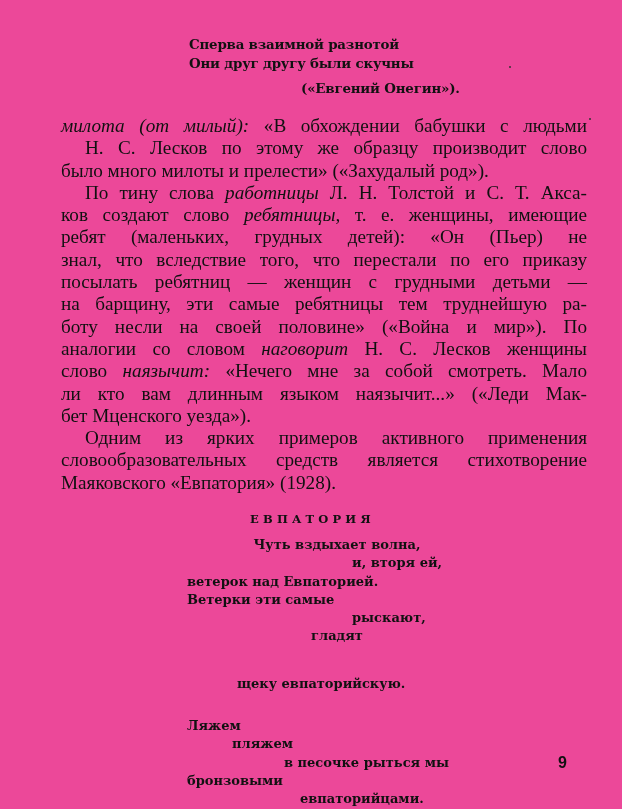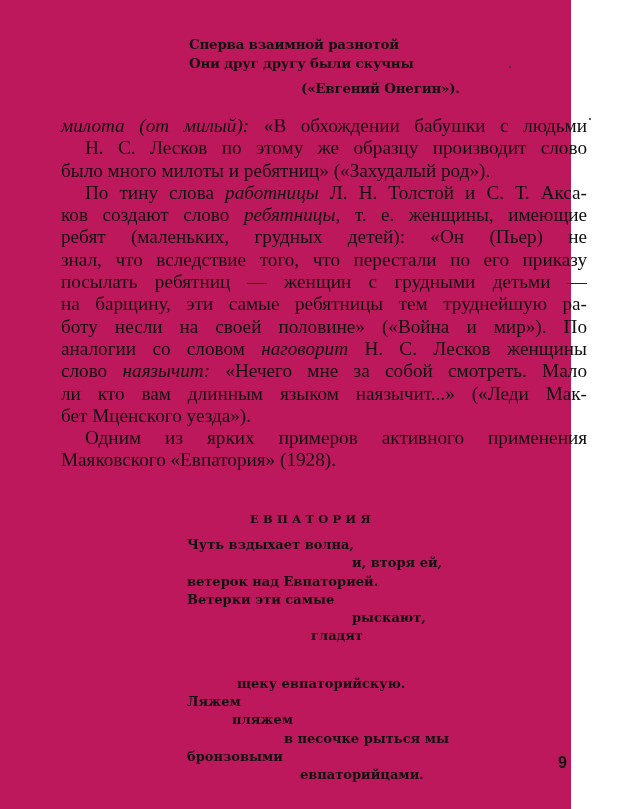--- a/index.html
+++ b/index.html
@@ -1,17 +1,17 @@
 <!DOCTYPE html>
 <html><head>
   <meta charset="utf-8">
   <style>
     html, body { margin: 0; padding: 0; background: #ffffff; }
     body { width: 622px; height: 809px; position: relative; overflow: hidden; color: #111; }
-    .page { position: absolute; left: 0; top: 0; width: 571px; height: 809px; background: #be185d; }
+    .page { position: absolute; left: 0; top: 0; width: 622px; height: 809px; background: #ec4899; }
 
     .epigraph { position: absolute; left: 189px; top: 35px; width: 330px;
       font-family: "DejaVu Serif", serif; font-size: 13.4px; font-weight: bold; line-height: 19px; letter-spacing: -0.2px; }
     .epigraph .ep-line { display: block; white-space: nowrap; }
     .epigraph .ep-source { display: block; margin-left: 112px; margin-top: 6px; white-space: nowrap; }
 
     .body-text { position: absolute; left: 61px; top: 115px; width: 526px;
       font-family: "Liberation Serif", serif; font-size: 19.2px; line-height: 22.3px; }
     .body-text p { margin: 0; text-indent: 0; }
     .body-text .line { display: block; text-align: justify; text-align-last: justify; white-space: nowrap; height: 22.3px; }
@@ -37,51 +37,52 @@
   <div class="epigraph">
     <span class="ep-line">Сперва взаимной разнотой</span>
     <span class="ep-line">Они друг другу были скучны</span>
     <span class="ep-source">(«Евгений Онегин»).</span>
   </div>
 
   <div class="body-text" id="body-text">
       <p>
         <span class="line"><i>милота (от милый):</i><span> «В обхождении бабушки с людьми</span></span>
         <span class="line indent"><span>Н. С. Лесков по этому же образцу производит слово</span></span>
-        <span class="line last"><span>было много милоты и ребятниц» («Захудалый род»).</span></span>
+        <span class="line last"><span>было много милоты и прелести» («Захудалый род»).</span></span>
       </p>
       <p>
         <span class="line indent"><span>По тину слова </span><i>работницы</i><span> Л. Н. Толстой и С. Т. Акса-</span></span>
         <span class="line"><span>ков создают слово </span><i>ребятницы,</i><span> т. е. женщины, имеющие</span></span>
         <span class="line"><span>ребят (маленьких, грудных детей): «Он (Пьер) не</span></span>
         <span class="line"><span>знал, что вследствие того, что перестали по его приказу</span></span>
         <span class="line"><span>посылать ребятниц — женщин с грудными детьми —</span></span>
         <span class="line"><span>на барщину, эти самые ребятницы тем труднейшую ра-</span></span>
         <span class="line"><span>боту несли на своей половине» («Война и мир»). По</span></span>
         <span class="line"><span>аналогии со словом </span><i>наговорит</i><span> Н. С. Лесков женщины</span></span>
         <span class="line"><span>слово </span><i>наязычит:</i><span> «Нечего мне за собой смотреть. Мало</span></span>
         <span class="line"><span>ли кто вам длинным языком наязычит...» («Леди Мак-</span></span>
         <span class="line last"><span>бет Мценского уезда»).</span></span>
       </p>
       <p>
         <span class="line indent"><span>Одним из ярких примеров активного применения</span></span>
+        <span class="line"><span>словообразовательных средств является стихотворение</span></span>
         <span class="line last"><span>Маяковского «Евпатория» (1928).</span></span>
       </p>
     </div>
 
   <div class="poem-title">ЕВПАТОРИЯ</div>
   <div class="poem" id="poem">
-      <span class="pl" style="padding-left: 0px;">Чуть вздыхает волна,</span>
+      <span class="pl" style="padding-left: 0px; text-align: center;">Чуть вздыхает волна,</span>
       <span class="pl" style="padding-left: 165px;">и, вторя ей,</span>
       <span class="pl" style="padding-left: 0px;">ветерок над Евпаторией.</span>
       <span class="pl" style="padding-left: 0px;">Ветерки эти самые</span>
       <span class="pl" style="padding-left: 165px;">рыскают,</span>
       <span class="pl" style="padding-left: 0px; text-align: center;">гладят</span>
       <span class="pl" style="padding-left: 50px; margin-top: 29px;">щеку евпаторийскую.</span>
-      <span class="pl" style="padding-left: 0px;">Ляжем</span>
+      <span class="pl" style="padding-left: 0px; margin-top: 24px;">Ляжем</span>
       <span class="pl" style="padding-left: 45px;">пляжем</span>
       <span class="pl" style="padding-left: 97px;">в песочке рыться мы</span>
       <span class="pl" style="padding-left: 0px;">бронзовыми</span>
       <span class="pl" style="padding-left: 113px;">евпаторийцами.</span>
     </div>
 
   <div class="page-number">9</div>
 
   <span class="speck" style="left:509px;top:66px"></span>
   <span class="speck" style="left:589px;top:118px"></span>

